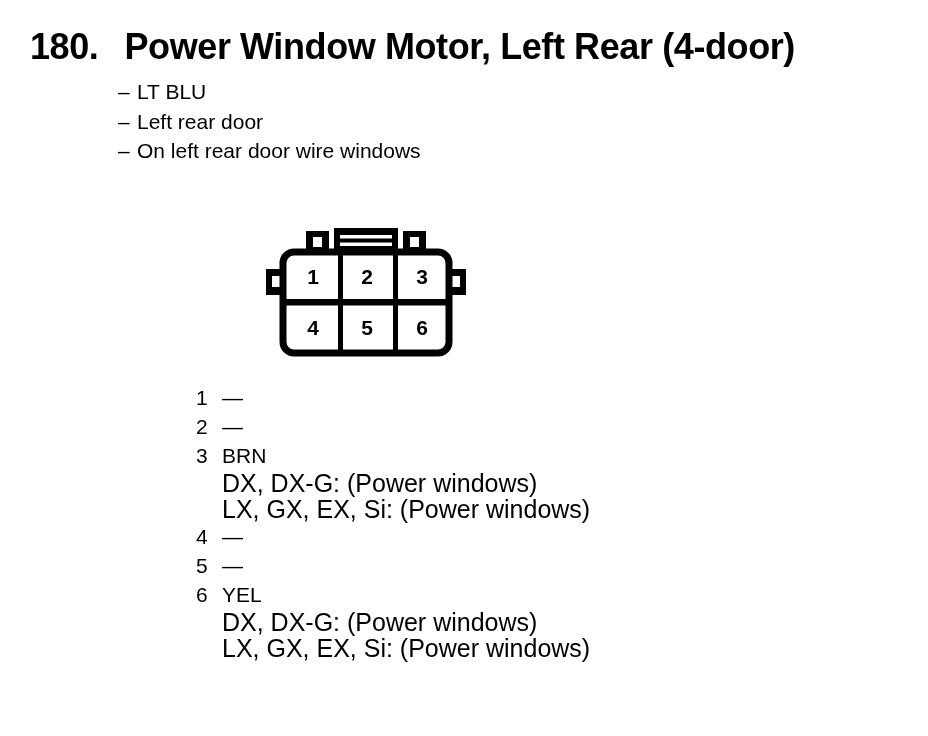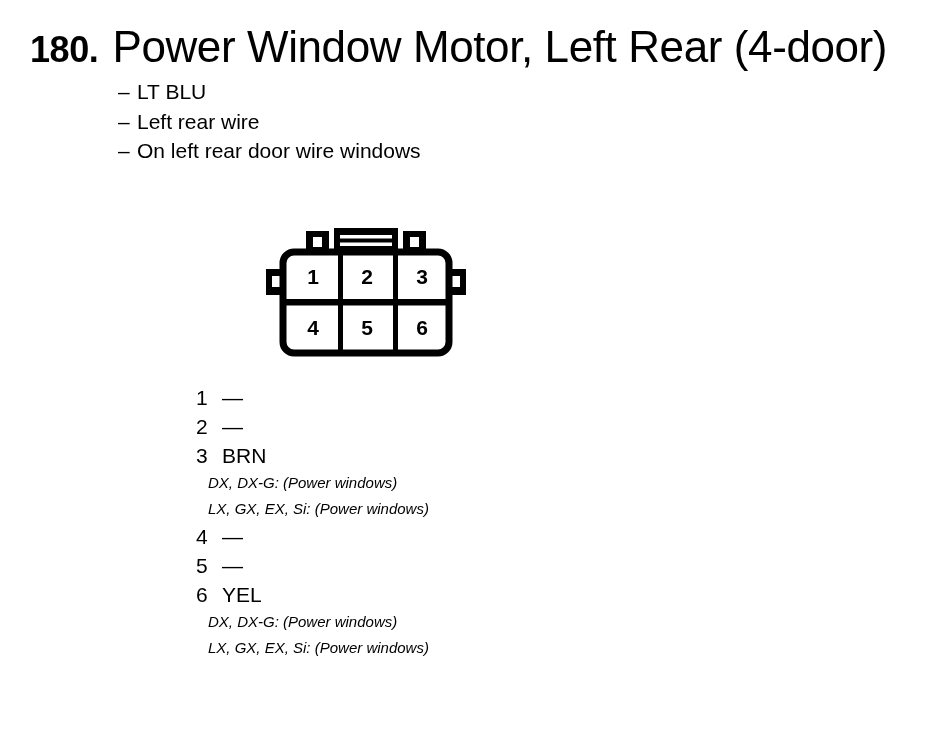--- a/index.html
+++ b/index.html
@@ -25,25 +25,25 @@
     align-items: baseline;
     white-space: nowrap;
   }
   .title-number {
     font-size: 36px;
     font-weight: bold;
     letter-spacing: -0.4px;
     line-height: 38px;
   }
   .title-text {
-    font-size: 44px;
-    font-weight: normal;
+    font-size: 36px;
+    font-weight: bold;
     letter-spacing: -0.4px;
     line-height: 38px;
-    margin-left: 14px;
+    margin-left: 26px;
   }
 
   
   .bullet-list {
     position: absolute;
     left: 118px;
     top: 77px;
   }
   .bullet-item {
     display: flex;
@@ -93,43 +93,42 @@
     font-size: 21px;
     line-height: 29px;
     white-space: nowrap;
   }
   .pin-index {
     width: 26px;
     flex: none;
   }
   .pin-value { }
   .pin-sub {
-    font-size: 15px;
+    font-size: 25px;
     line-height: 26px;
-    margin-left: 12px;
-    white-space: nowrap;
-    font-style: italic;
+    margin-left: 26px;
+    white-space: nowrap;
   }
 </style>
 </head>
 <body>
 
 <div class="title-row">
   <span class="title-number">180.</span>
   <span class="title-text">Power Window Motor, Left Rear (4-door)</span>
 </div>
 
 <div class="bullet-list">
   <div class="bullet-item">
     <span class="bullet-dash">–</span>
     <span class="bullet-label">LT BLU</span>
   </div>
   <div class="bullet-item">
     <span class="bullet-dash">–</span>
-    <span class="bullet-label">Left rear wire</span>
+    <span class="bullet-label">Left rear door</span>
   </div>
   <div class="bullet-item">
     <span class="bullet-dash">–</span>
     <span class="bullet-label">On left rear door wire windows</span>
   </div>
 </div>
 
 <div class="connector">
   <svg class="conn-svg" width="212" height="132" viewBox="0 0 212 132">
 

